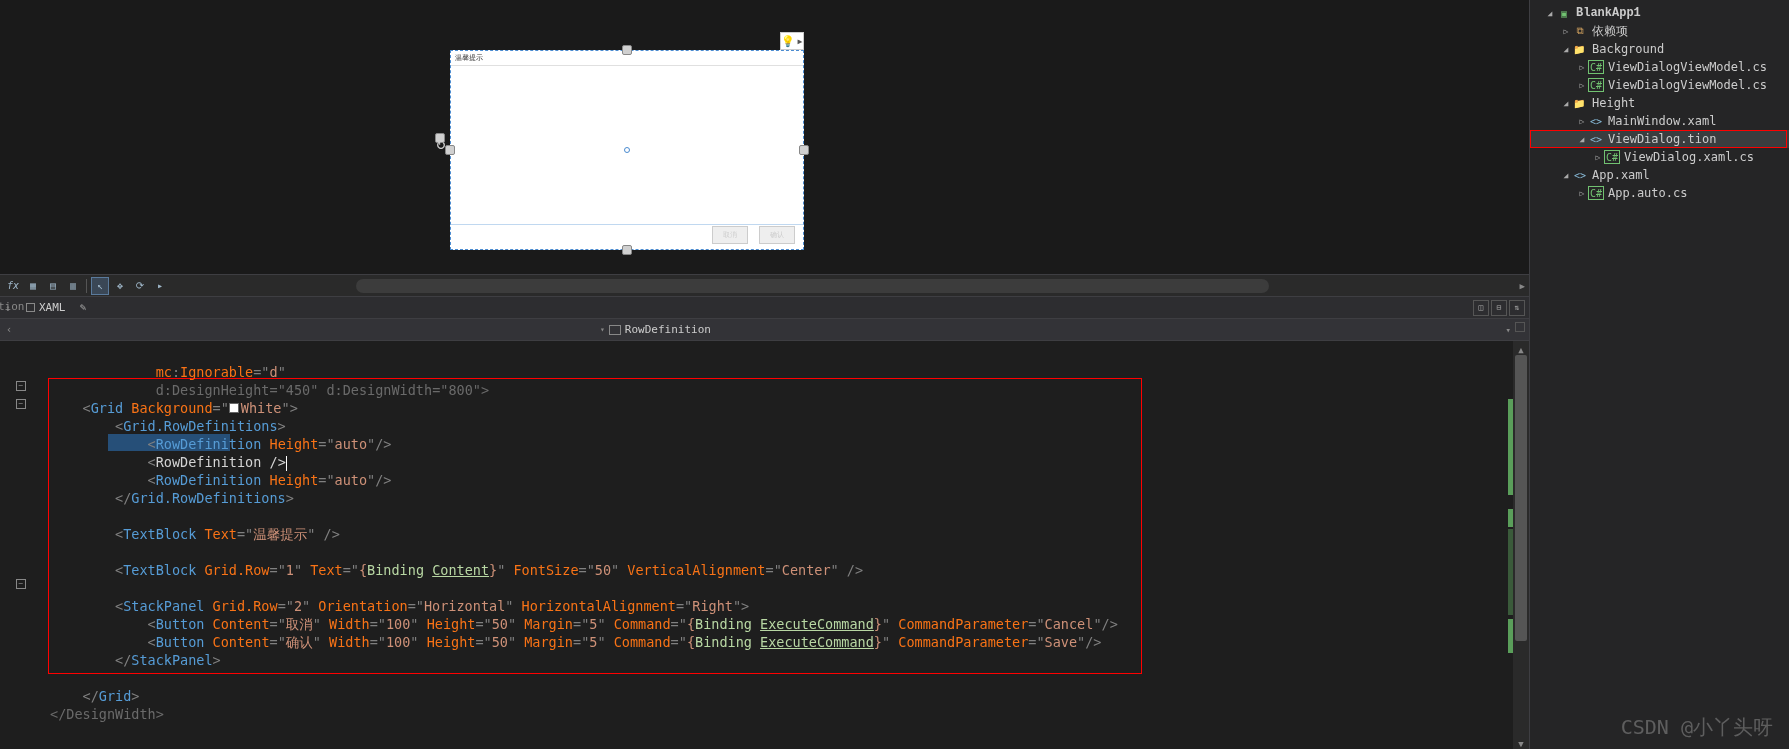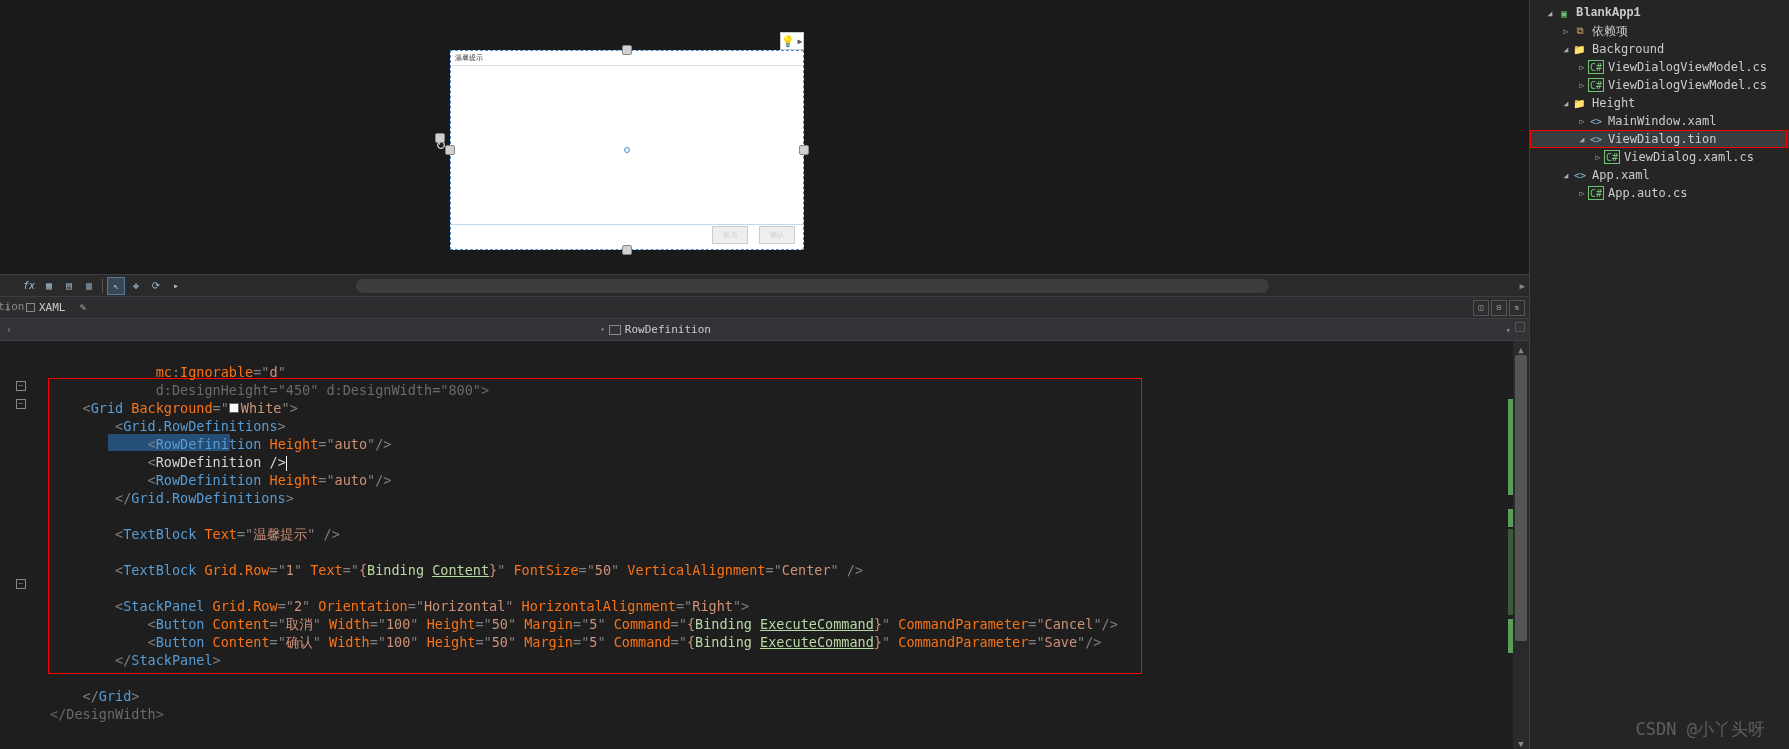--- a/index.html
+++ b/index.html
@@ -21,21 +21,21 @@
 .designer-canvas .hline { position:absolute; left:0; right:0; bottom:24px; border-top:1px solid #c0d8f0; }
 .handle { position:absolute; width:10px; height:10px; background:#d0d0d0; border:1px solid #888; border-radius:2px; }
 .h-t { top:-6px; left:50%; transform:translateX(-50%);} 
 .h-b { bottom:-6px; left:50%; transform:translateX(-50%);} 
 .h-l { left:-6px; top:50%; transform:translateY(-50%);} 
 .h-r { right:-6px; top:50%; transform:translateY(-50%);} 
 .h-recyc { left:-16px; top:82px; }
 .bulb2 { position:absolute; top:32px; left:780px; width:24px; height:18px; background:#fff; border:1px solid #ccc; display:flex; align-items:center; justify-content:center; gap:2px; }
 
 
-.mini-tb { height:22px; background:#2a2a2a; border-bottom:1px solid #3e3e42; display:flex; align-items:center; padding:0 20px; gap:2px; position:relative; }
+.mini-tb { height:22px; background:#2a2a2a; border-bottom:1px solid #3e3e42; display:flex; align-items:center; padding:0 4px; gap:2px; position:relative; }
 .mini-tb .mtb-btn { width:18px; height:18px; display:flex; align-items:center; justify-content:center; font-size:10px; color:#9fb7c9; cursor:pointer; }
 .mini-tb .mtb-btn.active { background:#3a4756; border:1px solid #5a7a9c; }
 .mini-scroll { position:absolute; left:356px; right:260px; bottom:3px; height:14px; background:#3c3c3c; border-radius:7px; }
 
 
 .tab-row { height:22px; background:#2d2d30; display:flex; align-items:center; border-bottom:1px solid #3e3e42; position:relative; }
 .tab-row .pin { width:16px; text-align:center; color:#888; font-size:9px; }
 .tab-row .tab { padding:2px 10px; font-size:11px; color:#ccc; display:flex; align-items:center; gap:4px; }
 .tab-row .tab .sq { width:9px; height:9px; border:1px solid #888; }
 .tab-row .edit-ic { width:14px; height:14px; color:#aaa; font-size:11px; margin-left:4px; }
@@ -82,21 +82,21 @@
 .tree-row.sel { background:#3a3d3f; }
 .ic-proj { color:#71c271; }
 .ic-dep  { color:#d4a35f; }
 .ic-folder { color:#c9a94e; }
 .ic-cs   { color:#71c271; border:1px solid #71c271; font-size:7px; padding:0 1px; }
 .ic-xaml { color:#8abedc; }
 .pad0{padding-left:14px;} .pad1{padding-left:30px;} .pad2{padding-left:46px;} .pad3{padding-left:62px;}
 .sel-border { position:absolute; left:0; right:2px; top:0; bottom:0; border:1px solid red; pointer-events:none; }
 
 
-.wm { position:absolute; right:24px; bottom:8px; font-size:17px; color:rgba(200,200,200,0.35); }
+.wm { position:absolute; right:16px; bottom:8px; font-size:20px; color:rgba(200,200,200,0.35); }
 .leftlabel { position:absolute; left:-2px; top:300px; font-size:11px; color:#888; }
 </style>
 </head>
 <body>
 
 <div class="main">
   <div class="left-panel">
 
     <div class="designer">
       <div class="bulb2">

